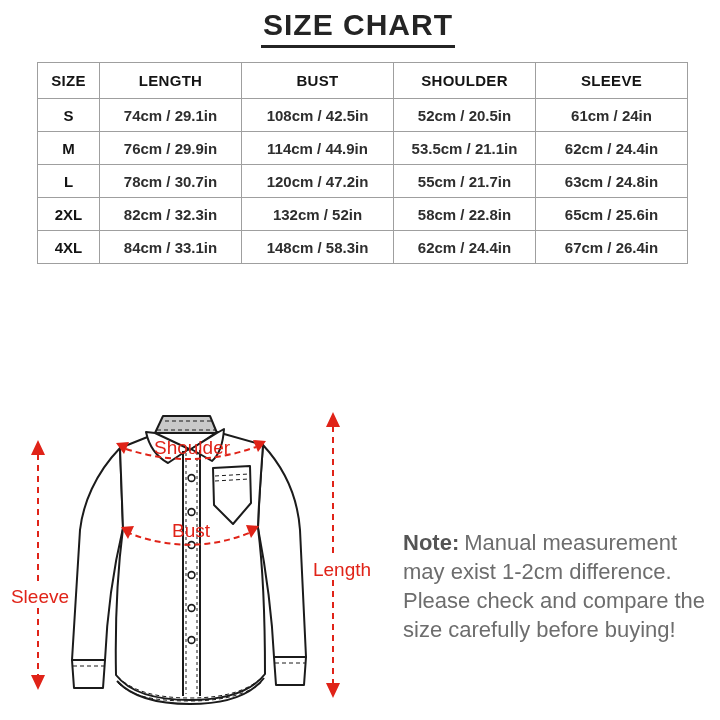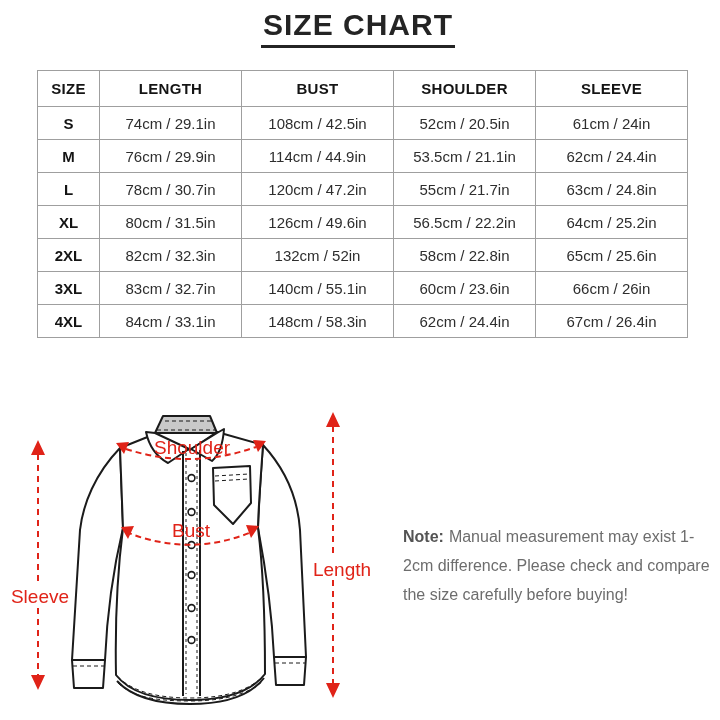--- a/index.html
+++ b/index.html
@@ -8,38 +8,38 @@
     font-family:"Liberation Sans","DejaVu Sans",sans-serif;overflow:hidden;
   }
   
   #title-wrap{position:absolute;top:8px;left:0;width:716px;text-align:center;}
   #page-title{
     display:inline-block;margin:0;font-size:30px;font-weight:bold;color:#242424;
     letter-spacing:1px;border-bottom:3px solid #242424;padding:0 2px 3px 2px;line-height:34px;
   }
   
   #size-table{
-    position:absolute;left:37px;top:70px;width:650px;border-collapse:collapse;table-layout:fixed;
+    position:absolute;left:37px;top:62px;width:650px;border-collapse:collapse;table-layout:fixed;
   }
   #size-table th,#size-table td{
     border:1px solid #9f9f9f;text-align:center;vertical-align:middle;
-    padding:0;overflow:hidden;white-space:nowrap;
+    padding:0;overflow:hidden;white-space:nowrap;font-weight:bold;
   }
   #size-table th{height:35px;font-size:15px;font-weight:bold;color:#141414;letter-spacing:.3px;}
   #size-table td{height:32px;font-size:15px;color:#2e2e2e;}
   #size-table td.size-col{font-weight:bold;color:#141414;}
   col.c-size{width:62px;} col.c-length{width:142px;} col.c-bust{width:152px;}
   col.c-shoulder{width:142px;} col.c-sleeve{width:152px;}
   
   #shirt-svg{position:absolute;left:0;top:390px;}
   .meas-label{font-family:"Liberation Sans","DejaVu Sans",sans-serif;font-size:19px;}
   
   #note-block{
     position:absolute;left:403px;top:506px;width:310px;
-    font-size:16px;line-height:29px;color:#6d6d6d;
+    font-size:22px;line-height:29px;color:#6d6d6d;
   }
   #note-label{font-weight:bold;color:#545454;margin-right:5px;}
 </style>
 </head>
 <body>
 
 <div id="stage">
 
   <div id="title-wrap">
     <h1 id="page-title">SIZE CHART</h1>
@@ -78,39 +78,25 @@
           <td>62cm / 24.4in</td>
         </tr>
         <tr>
           <td class="size-col">L</td>
           <td>78cm / 30.7in</td>
           <td>120cm / 47.2in</td>
           <td>55cm / 21.7in</td>
           <td>63cm / 24.8in</td>
         </tr>
         <tr>
-          <td class="size-col">XL</td>
-          <td>80cm / 31.5in</td>
-          <td>126cm / 49.6in</td>
-          <td>56.5cm / 22.2in</td>
-          <td>64cm / 25.2in</td>
-        </tr>
-        <tr>
           <td class="size-col">2XL</td>
           <td>82cm / 32.3in</td>
           <td>132cm / 52in</td>
           <td>58cm / 22.8in</td>
           <td>65cm / 25.6in</td>
-        </tr>
-        <tr>
-          <td class="size-col">3XL</td>
-          <td>83cm / 32.7in</td>
-          <td>140cm / 55.1in</td>
-          <td>60cm / 23.6in</td>
-          <td>66cm / 26in</td>
         </tr>
         <tr>
           <td class="size-col">4XL</td>
           <td>84cm / 33.1in</td>
           <td>148cm / 58.3in</td>
           <td>62cm / 24.4in</td>
           <td>67cm / 26.4in</td>
         </tr>
       </tbody>
   </table>

